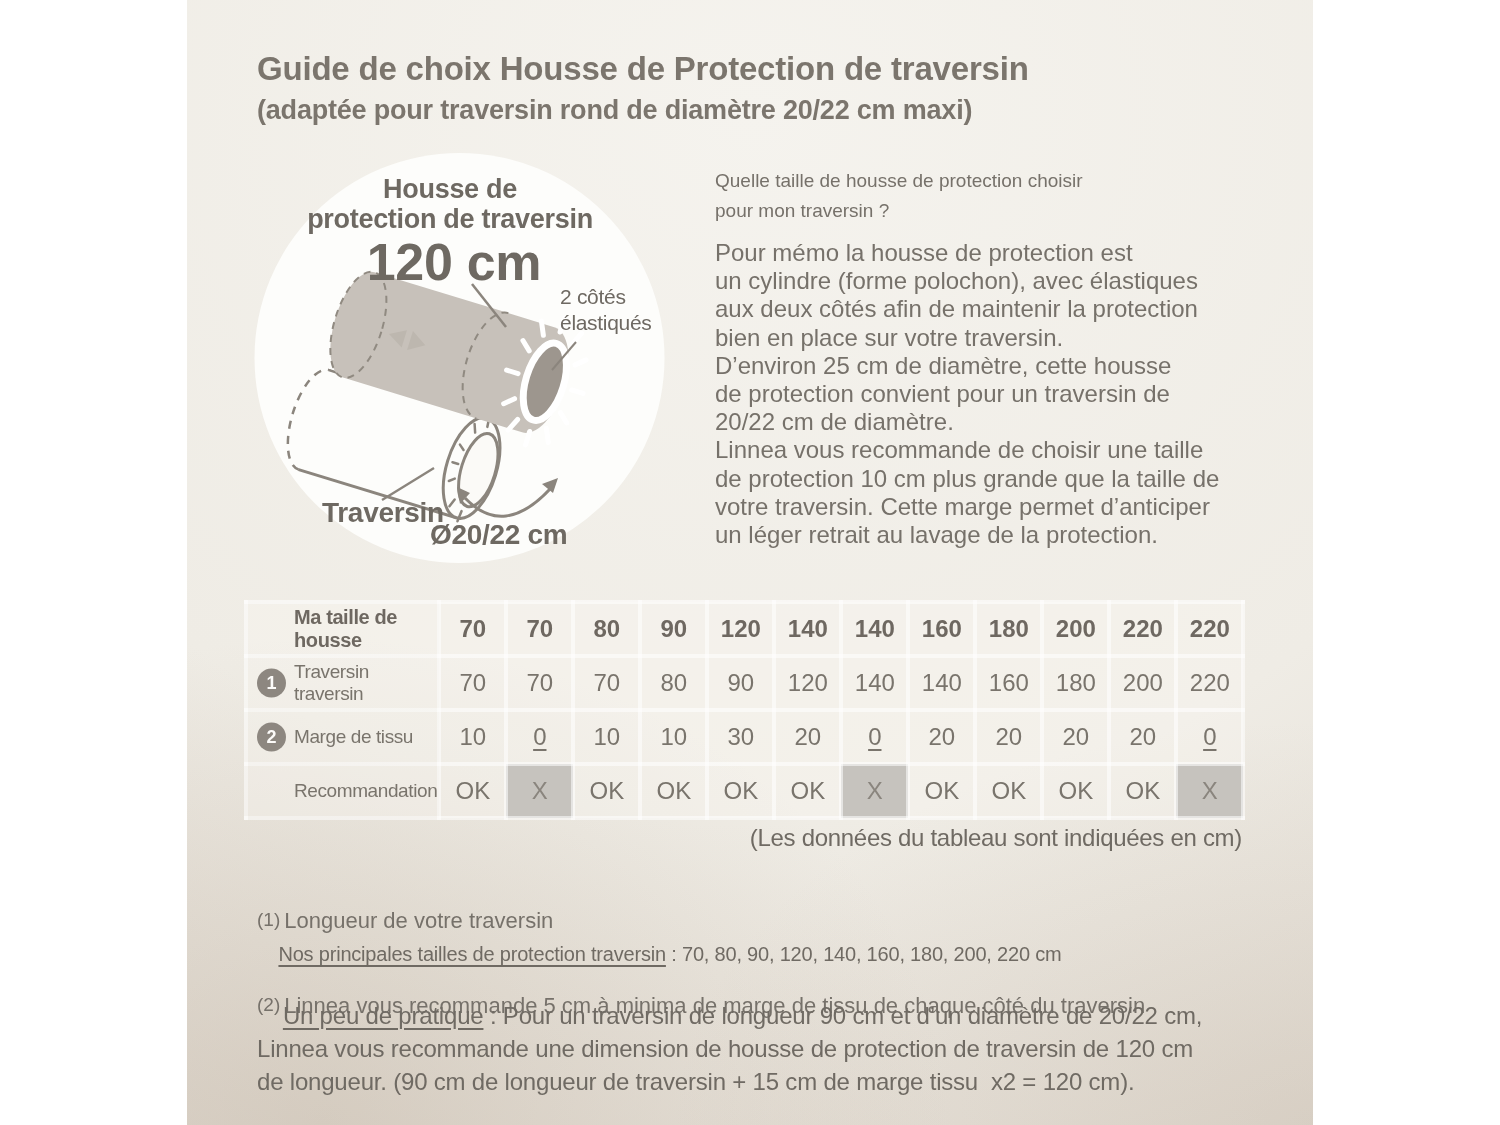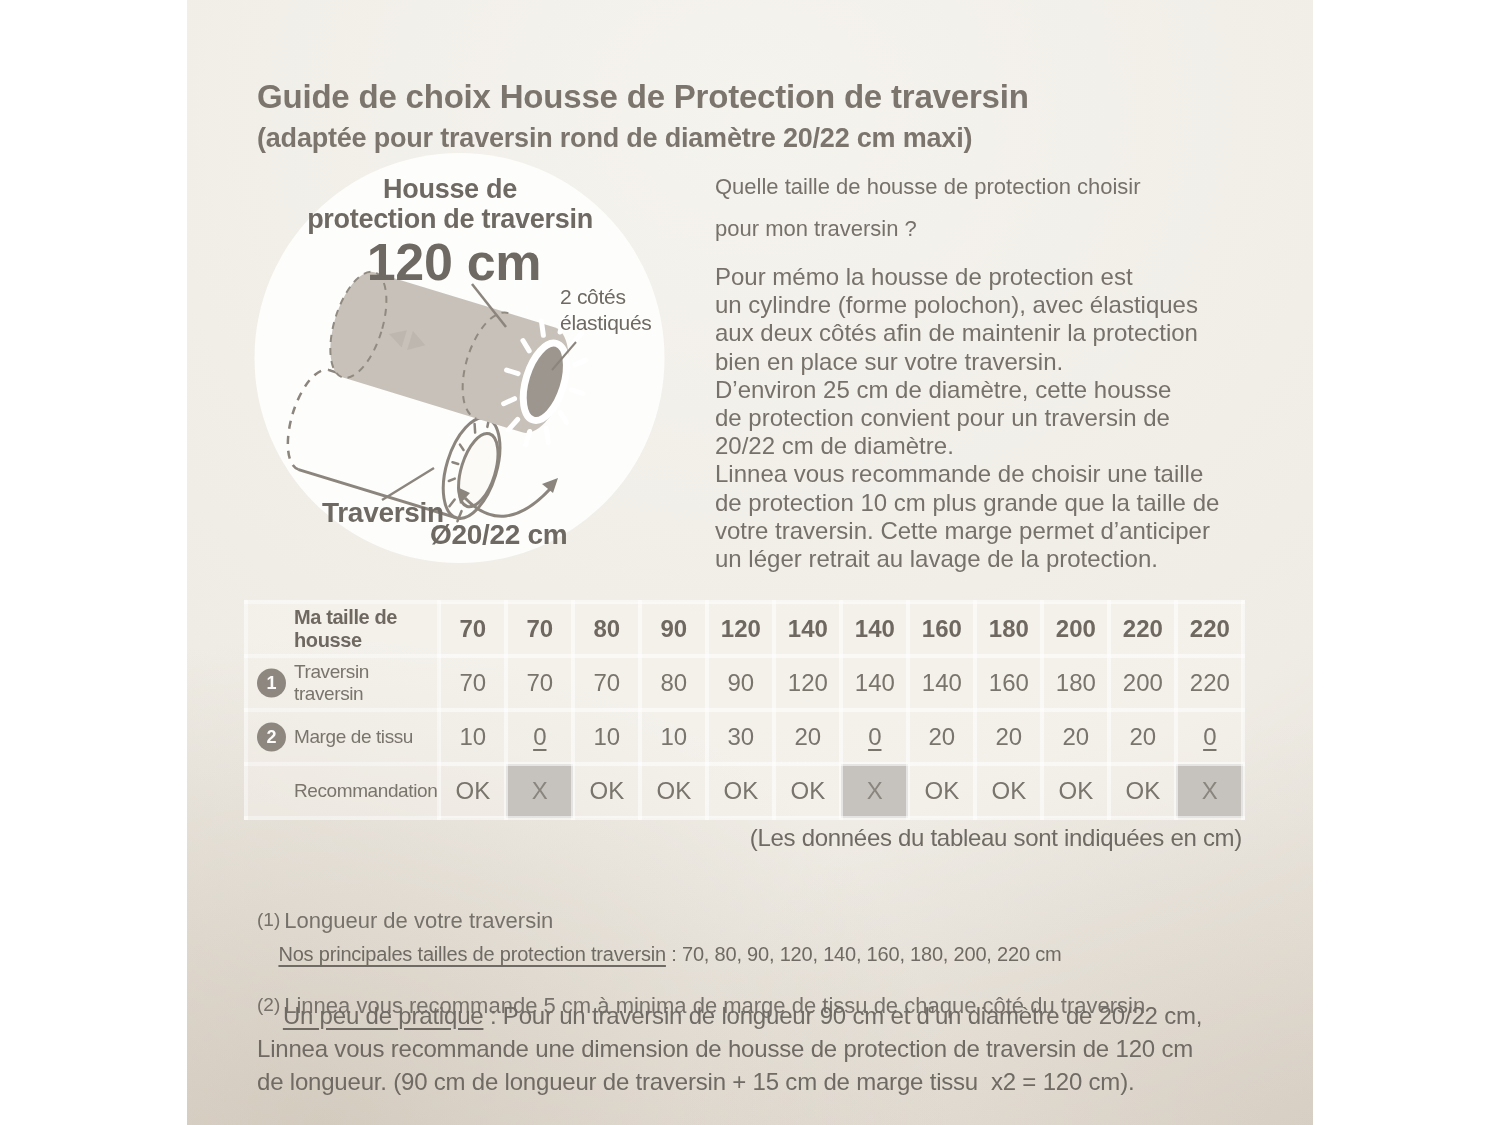--- a/index.html
+++ b/index.html
@@ -12,30 +12,30 @@
     position:relative;
   }
   .content {
     position:absolute; left:187px; top:0; width:1126px; height:1125px;
     background:
       radial-gradient(90% 70% at 12% 100%, rgba(178,162,143,0.30), rgba(178,162,143,0) 62%),
       radial-gradient(95% 60% at 100% 100%, rgba(178,162,143,0.22), rgba(178,162,143,0) 60%),
       radial-gradient(135% 115% at 50% 10%, #f5f3ee 0%, #efece5 55%, #dcd4ca 100%);
     overflow:hidden;
   }
-  .titleblock { position:absolute; left:70px; top:50px; color:#7b756d;margin-top:28px; }
+  .titleblock { position:absolute; left:70px; top:50px; color:#7b756d; }
   .titleblock h1 { font-size:33px; font-weight:700; letter-spacing:-0.2px; }
   .titleblock h2 { font-size:27px; font-weight:700; margin-top:7px; letter-spacing:-0.2px; }
 
   .diagram { position:absolute; left:67px; top:152px; }
   .diagram text { fill:#6e6962; font-family:"Liberation Sans", sans-serif; letter-spacing:-0.3px; }
   .d-bold { font-weight:700; }
 
   .intro { position:absolute; left:528px; top:166px; color:#76716a; }
-  .intro .question { font-size:22px; line-height:42px; white-space:pre; }
+  .intro .question { font-size:19px; line-height:30px; white-space:pre; }
   .intro .bodytext { font-size:24px; line-height:28.2px; white-space:pre; margin-top:13px; }
 
   table.sizes {
     position:absolute; left:57px; top:600px;
     border-collapse:collapse; table-layout:fixed;
   }
   table.sizes th, table.sizes td {
     border:4px solid rgba(255,255,255,0.55);
     background:rgba(250,247,241,0.38);
     height:54px; text-align:center; vertical-align:middle;

